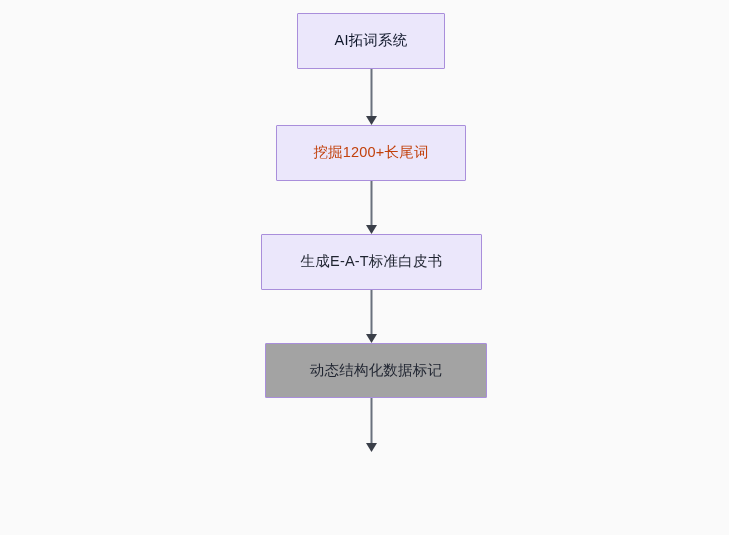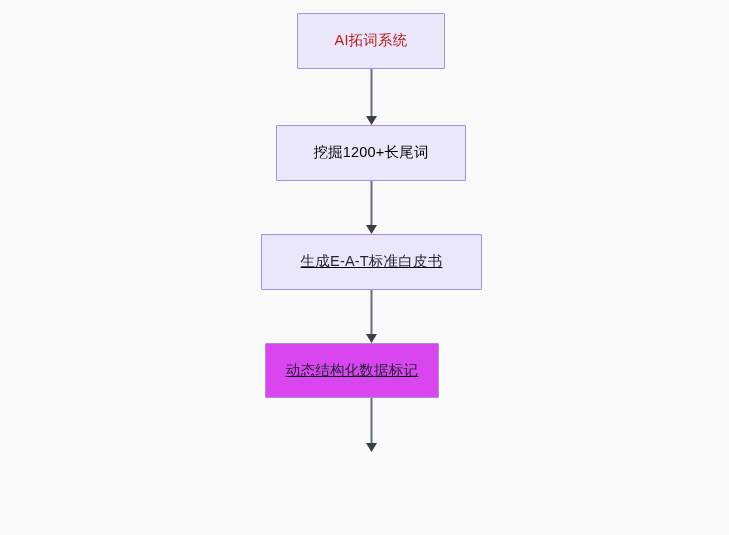--- a/index.html
+++ b/index.html
@@ -67,24 +67,24 @@
     </svg>
     <svg class="edge" width="15" height="53" style="left: 363.5px; top: 290px;">
       <line class="edge-line" x1="7.5" y1="0" x2="7.5" y2="45" stroke="#69707d"></line>
       <polygon class="edge-arrow" points="2,44 13,44 7.5,53" fill="#3a3f49"></polygon>
     </svg>
     <svg class="edge" width="15" height="54" style="left: 363.5px; top: 398px;">
       <line class="edge-line" x1="7.5" y1="0" x2="7.5" y2="46" stroke="#69707d"></line>
       <polygon class="edge-arrow" points="2,45 13,45 7.5,54" fill="#3a3f49"></polygon>
     </svg>
     <div class="node" style="left: 297px; top: 13px; width: 148px; height: 56px; background: rgb(235, 231, 251); border-color: rgb(169, 142, 219);">
-      <span class="node-label" style="color: #b91c1c;">AI拓词系统</span>
+      <span class="node-label" style="color: #0f172a;">AI拓词系统</span>
     </div>
     <div class="node" style="left: 276px; top: 125px; width: 190px; height: 56px; background: rgb(235, 231, 251); border-color: rgb(169, 142, 219);">
-      <span class="node-label" style="color: #000000;">挖掘1200+长尾词</span>
+      <span class="node-label" style="color: #c2410c;">挖掘1200+长尾词</span>
     </div>
-    <div class="node" style="left: 261px; top: 234px; width: 221px; height: 56px; background: rgb(235, 231, 251); border-color: rgb(169, 142, 219); text-decoration: underline;">
+    <div class="node" style="left: 261px; top: 234px; width: 221px; height: 56px; background: rgb(235, 231, 251); border-color: rgb(169, 142, 219);">
       <span class="node-label" style="color: rgb(31, 36, 48);">生成E-A-T标准白皮书</span>
     </div>
-    <div class="node" style="left: 265px; top: 343px; width: 174px; height: 55px; background: #d946ef; border-color: rgb(169, 142, 219); text-decoration: underline;">
+    <div class="node" style="left: 265px; top: 343px; width: 222px; height: 55px; background: #a3a3a3; border-color: rgb(169, 142, 219);">
       <span class="node-label" style="color: rgb(31, 36, 48);">动态结构化数据标记</span>
     </div>
   </div>
 
 </body></html>

